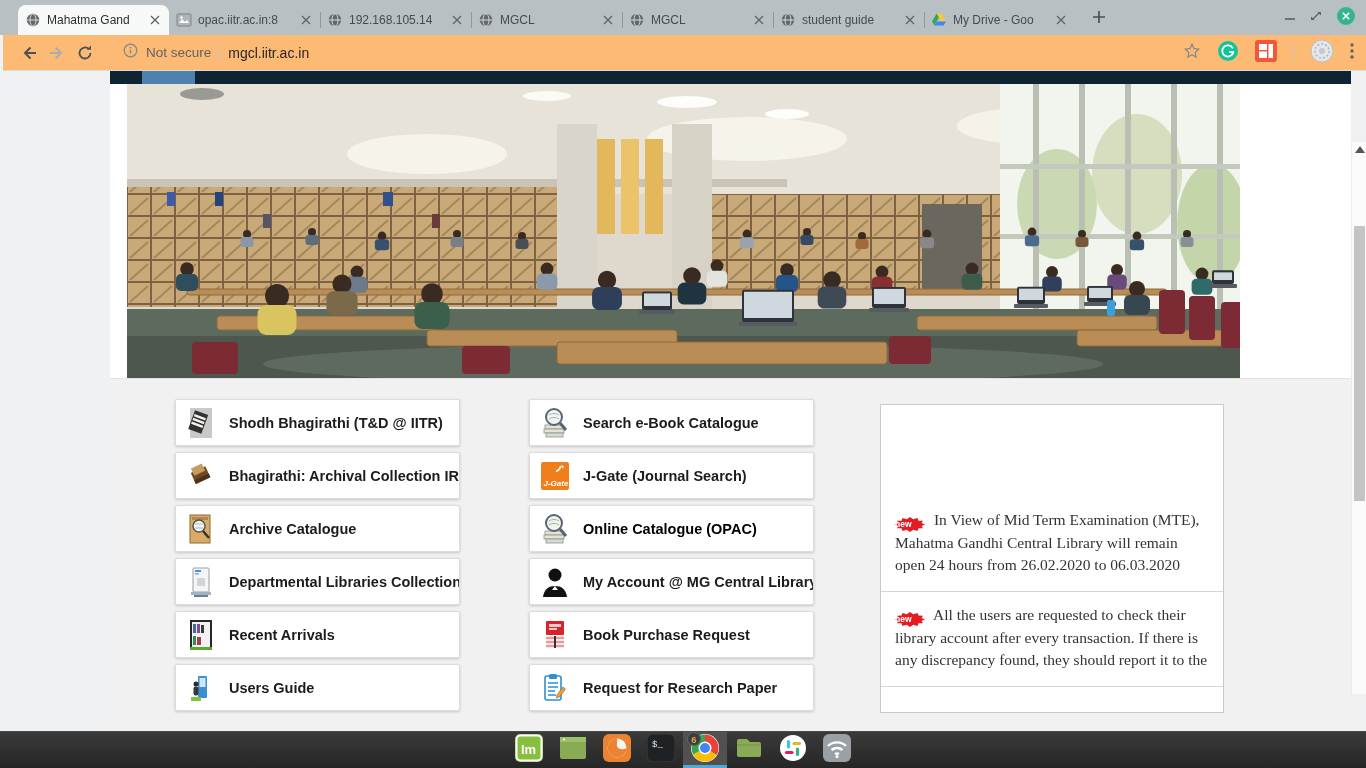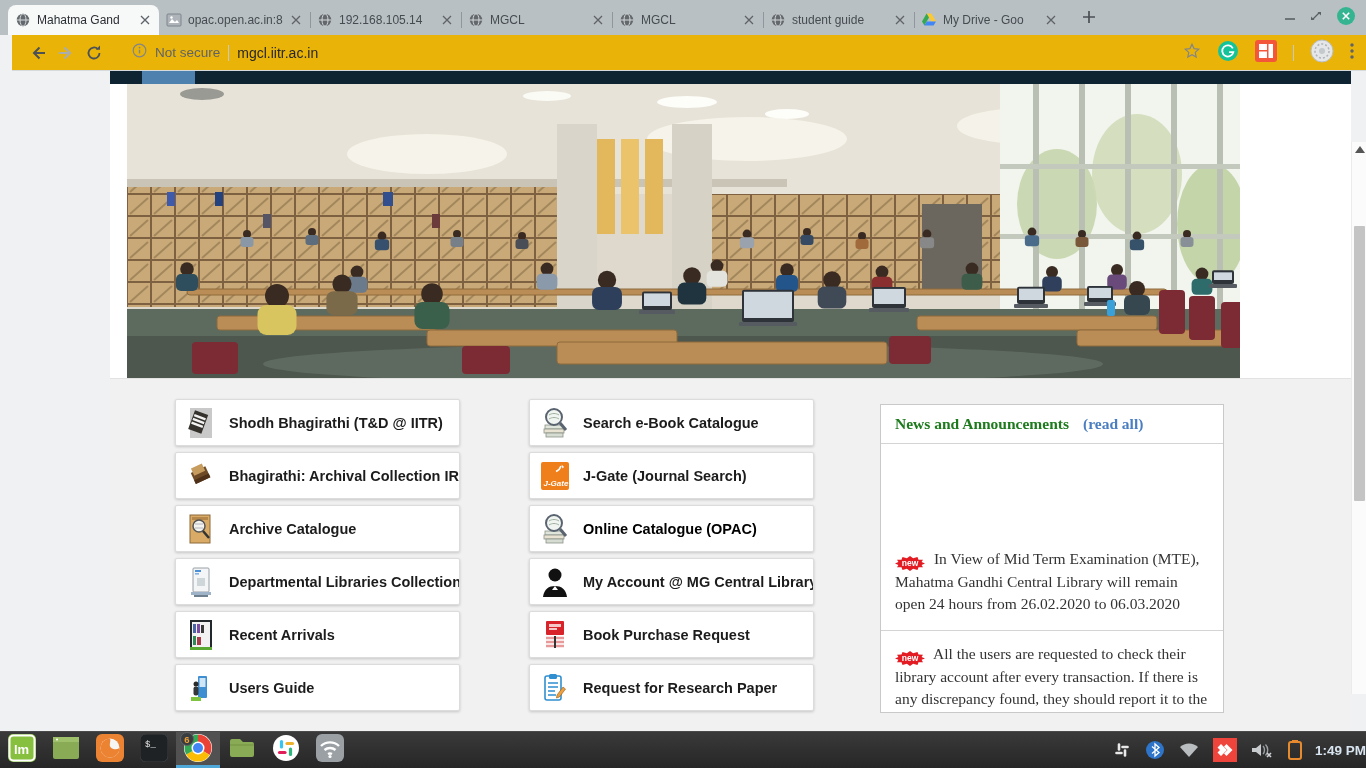--- a/index.html
+++ b/index.html
@@ -4,40 +4,40 @@
 <style>
   * { margin:0; padding:0; box-sizing:border-box; }
   html,body { background:#222; }
   #screen {
     position:relative; width:1366px; height:768px; overflow:hidden;
     font-family:"Liberation Sans", sans-serif; background:#eff1f2;
   }
   
   .tabstrip {
     position:absolute; top:0; left:0; right:0; height:35px;
-    background:#b9c0c4; display:flex; align-items:flex-end; padding-left:8px;
+    background:#b9c0c4; display:flex; align-items:flex-end; padding-left:18px;
   }
   .tab {
     position:relative; width:151px; height:30px; display:flex; align-items:center;
     gap:6px; padding:0 7px; border-radius:8px 8px 0 0; font-size:12px; color:#454b50;
     cursor:default; flex:0 0 auto;
   }
   .tab.active { background:#f7f8f8; color:#2b2f33; }
   .tab:not(.active):not(.no-sep)::before {
     content:""; position:absolute; left:0; top:7px; height:16px; width:1px; background:#8f979c;
   }
   .tab .fav { width:16px; height:16px; flex:0 0 auto; display:flex; align-items:center; }
   .tab .ttl { flex:1; overflow:hidden; white-space:nowrap; }
   .tab .cls { width:14px; height:14px; display:flex; align-items:center; justify-content:center; border-radius:50%; }
   .newtab { width:28px; height:28px; margin:0 0 2px 10px; display:flex; align-items:center; justify-content:center; border-radius:50%; }
   .winctl { margin-left:auto; display:flex; align-items:center; gap:14px; padding:0 10px 4px 0; height:100%; }
   .winctl span { display:flex; align-items:center; }
   
   .toolbar {
-    position:absolute; top:35px; left:12px; right:0; height:36px; background:#eab308;
+    position:absolute; top:35px; left:3px; right:0; height:36px; background:#fdba74;
     display:flex; align-items:center; padding:0 12px; border-bottom:1px solid #d7dadc;
   }
   .navbtn { width:28px; height:28px; display:flex; align-items:center; justify-content:center; border-radius:50%; }
   .omnibox { flex:1; display:flex; align-items:center; margin:0 14px; gap:8px; height:28px; padding:0 10px; }
   .sec { color:#5f6368; font-size:13.5px; }
   .divi { width:1px; height:16px; background:#c6c9cc; }
   .url { color:#26282b; font-size:14px; }
   .toolicons { display:flex; align-items:center; gap:16px; }
   
   .page { position:absolute; top:71px; left:0; right:0; bottom:37px; background:#eff1f2; overflow:hidden; }
@@ -62,33 +62,33 @@
     background:#fff; border:1px solid #c9c9c9; overflow:hidden;
     font-family:"Liberation Serif", serif;
   }
   .news-head { height:39px; display:flex; align-items:center; gap:14px; padding:0 14px; border-bottom:1px solid #d4d4d4; }
   .news-title { color:#1d7a1d; font-weight:bold; font-size:15.5px; }
   .news-readall { color:#4a7ec1; font-weight:bold; font-size:15.5px; cursor:pointer; text-decoration:none; }
   .news-spacer { height:92px; }
   .news-item { padding:12px 14px 14px 14px; font-size:15.5px; line-height:1.45; color:#333; border-bottom:1px solid #d4d4d4; }
   .new-badge {
     display:inline-block; background:#e31b23; color:#fff; font-family:"Liberation Sans",sans-serif;
-    font-size:8.5px; font-weight:bold; width:30px; height:15px; line-height:15px; text-align:center;
+    font-size:8.5px; font-weight:bold; width:30px; height:15px; line-height:15px; 
     vertical-align:-2px; margin-right:5px;
     clip-path:polygon(100% 50%,88.6% 59.3%,93.3% 75%,78.3% 75.5%,75% 93.3%,60.4% 84.8%,50% 100%,39.6% 84.8%,25% 93.3%,21.7% 75.5%,6.7% 75%,11.4% 59.3%,0% 50%,11.4% 40.7%,6.7% 25%,21.7% 24.5%,25% 6.7%,39.6% 15.2%,50% 0%,60.4% 15.2%,75% 6.7%,78.3% 24.5%,93.3% 25%,88.6% 40.7%);
   }
   
   .scrollbar { position:absolute; top:71px; right:0; bottom:37px; width:15px; background:#fbfbfb; border-left:1px solid #ebebeb; }
   .sb-up { position:absolute; top:4px; left:3px; width:0; height:0; border-left:5px solid transparent; border-right:5px solid transparent; border-bottom:7px solid #555; }
   .sb-thumb { position:absolute; top:84px; left:2px; width:11px; height:275px; background:#c4c4c4; border-radius:1px; }
   
   .taskbar {
     position:absolute; left:0; right:0; bottom:0; height:37px;
     background:linear-gradient(180deg,#3a3a3a,#262626); border-top:1px solid #4a4a4a;
-    display:flex; align-items:center; padding:0 0;
+    display:flex; align-items:center; padding:0 0;flex-direction:column;
   }
   .task-btn { position:relative; width:44px; height:36px; display:flex; align-items:center; justify-content:center; }
   .task-btn.active { background:#515151; box-shadow:inset 0 -3px 0 #4fa8d8; }
   .task-badge {
     position:absolute; top:0px; left:4px; width:14px; height:14px; border-radius:50%;
     background:#3a3d3f; border:1px solid #606365; color:#f0a030; font-size:9.5px; font-weight:bold;
     display:flex; align-items:center; justify-content:center;
   }
   .tray { margin-left:auto; display:flex; align-items:center; gap:13px; padding-right:8px; }
   .tray-icn { display:flex; align-items:center; }
@@ -117,21 +117,21 @@
           </span>
   </div>
         <div class="tab no-sep">
     <span class="fav">
             <svg width="16" height="16">
               <rect x="1" y="2" width="14" height="12" rx="1" fill="#aeb4b9" stroke="#7e868c"></rect>
               <path d="M3 11l3-4 3 3 2-2 2 3z" fill="#fff"></path>
               <circle cx="5.5" cy="5.5" r="1.2" fill="#fff"></circle>
             </svg>
           </span>
-    <span class="ttl">opac.open.ac.in:8</span>
+    <span class="ttl">opac.iitr.ac.in:8</span>
     <span class="cls">
             <svg width="10" height="10">
               <path d="M1 1l8 8M9 1l-8 8" stroke="#5f6368" stroke-width="1.3"></path>
             </svg>
           </span>
   </div>
         <div class="tab">
     <span class="fav">
             <svg width="16" height="16" viewBox="0 0 16 16">
               <circle cx="8" cy="8" r="6.2" fill="#63686c"></circle>
@@ -591,24 +591,20 @@
                   <rect x="7" y="1" width="8" height="5" rx="1.5" fill="#2f8fd1"></rect>
                   <path d="M6 10h10M6 14h10M6 18h7M6 22h8" stroke="#2f8fd1" stroke-width="1.3"></path>
                   <path d="M15 22l6-8 2.5 2-6 8-3 1z" fill="#f0a03c" stroke="#8a5a20" stroke-width=".6"></path>
                 </svg>
               </span>
     <span class="clabel">Request for Research Paper</span>
   </a>
           </div>
 
         <div class="news">
-          <div class="news-head">
-            <span class="news-title">News and Announcements</span>
-            <a class="news-readall">(read all)</a>
-          </div>
           <div class="news-spacer"></div>
           <div id="news-list">
               <p class="news-item">
     <span class="new-badge">new</span>
     <span class="news-text">In View of Mid Term Examination (MTE), Mahatma Gandhi Central Library will remain open 24 hours from 26.02.2020 to 06.03.2020</span>
   </p>
               <p class="news-item">
     <span class="new-badge">new</span>
     <span class="news-text">All the users are requested to check their library account after every transaction. If there is any discrepancy found, they should report it to the</span>
   </p>

